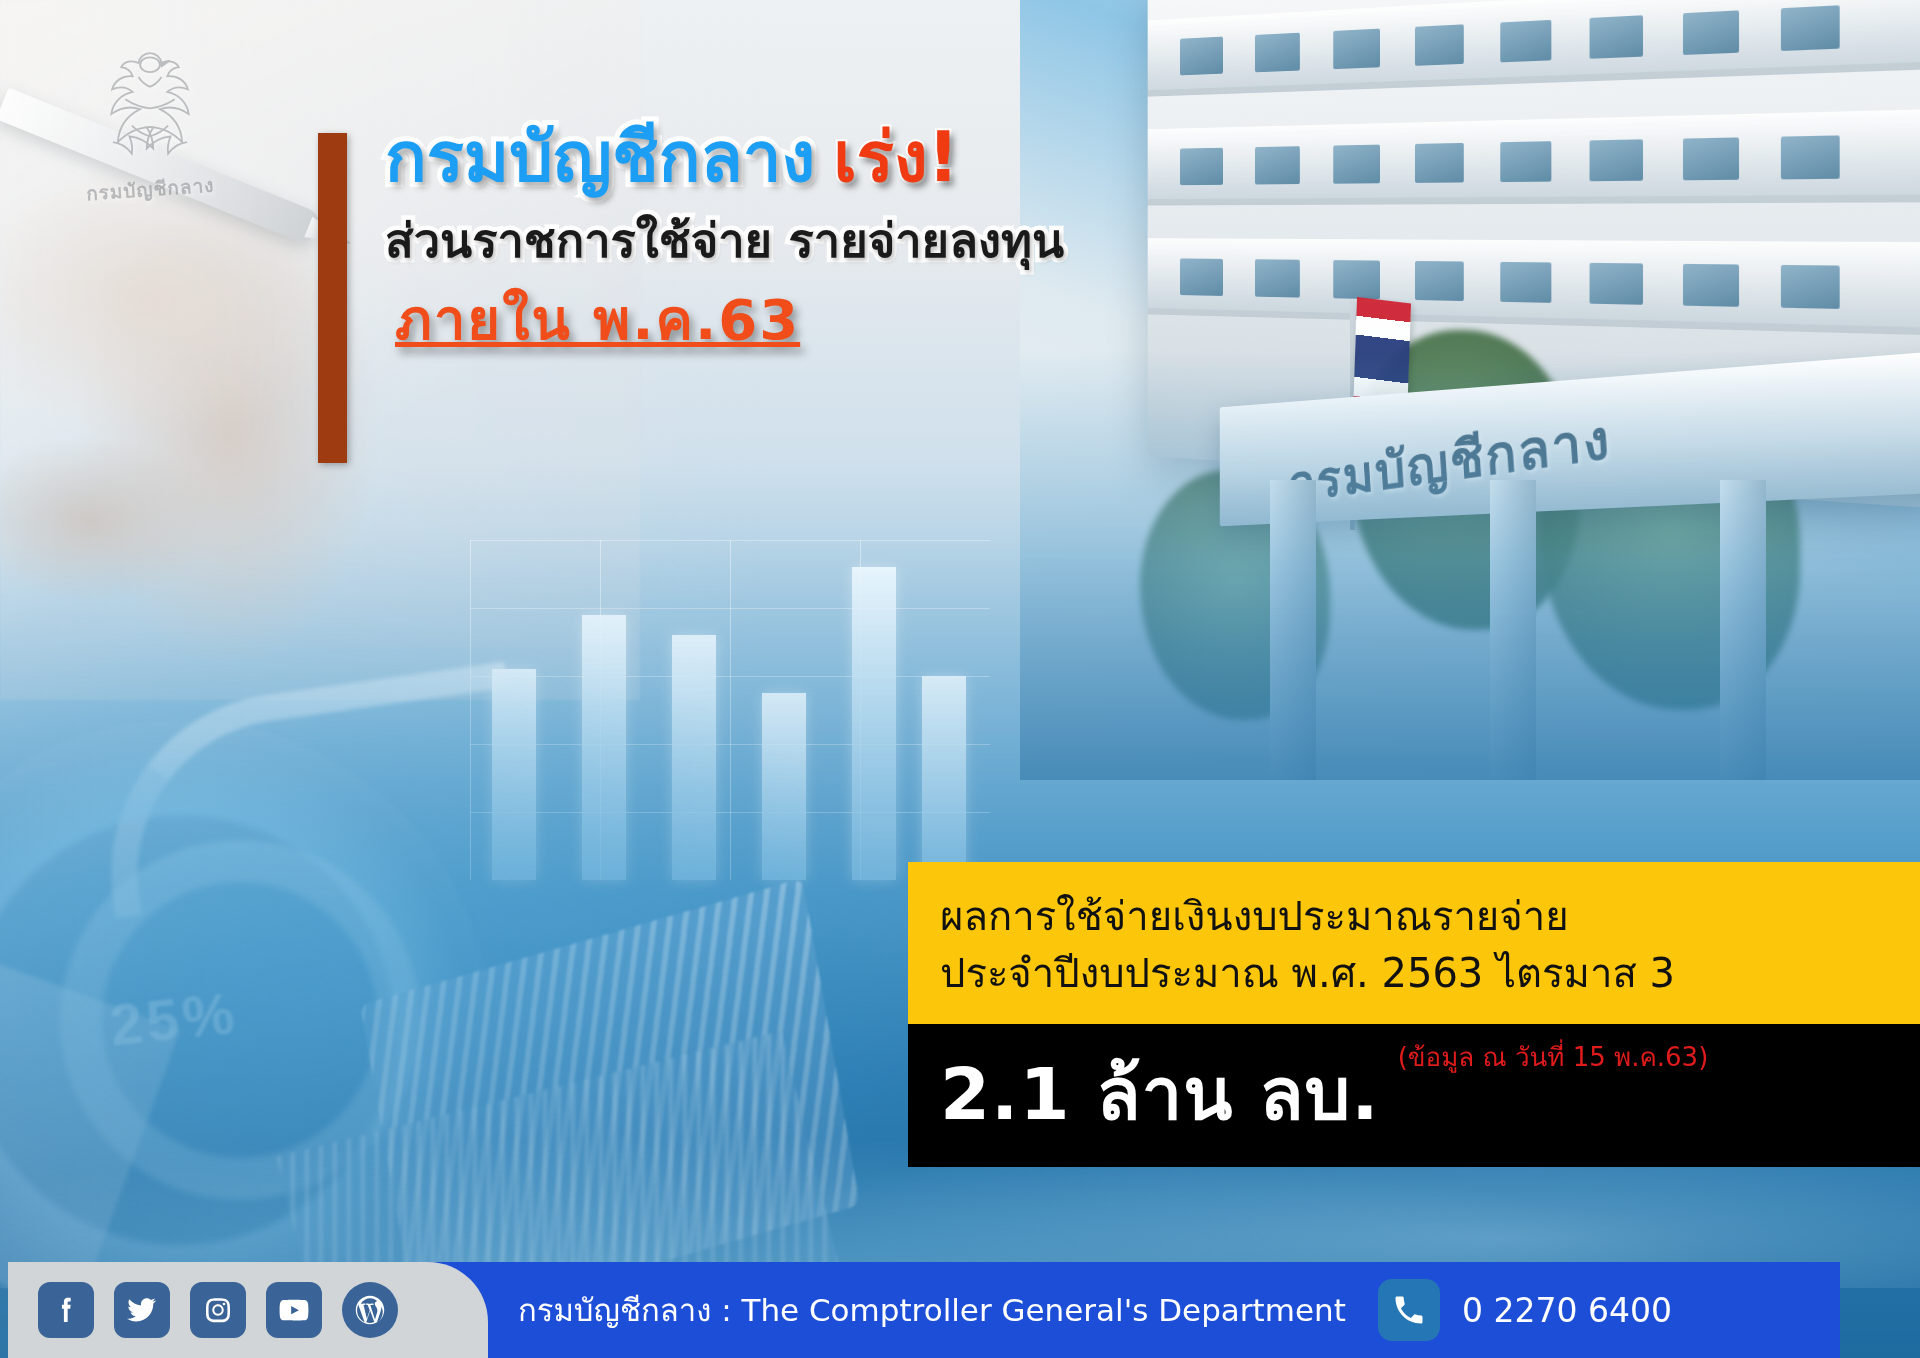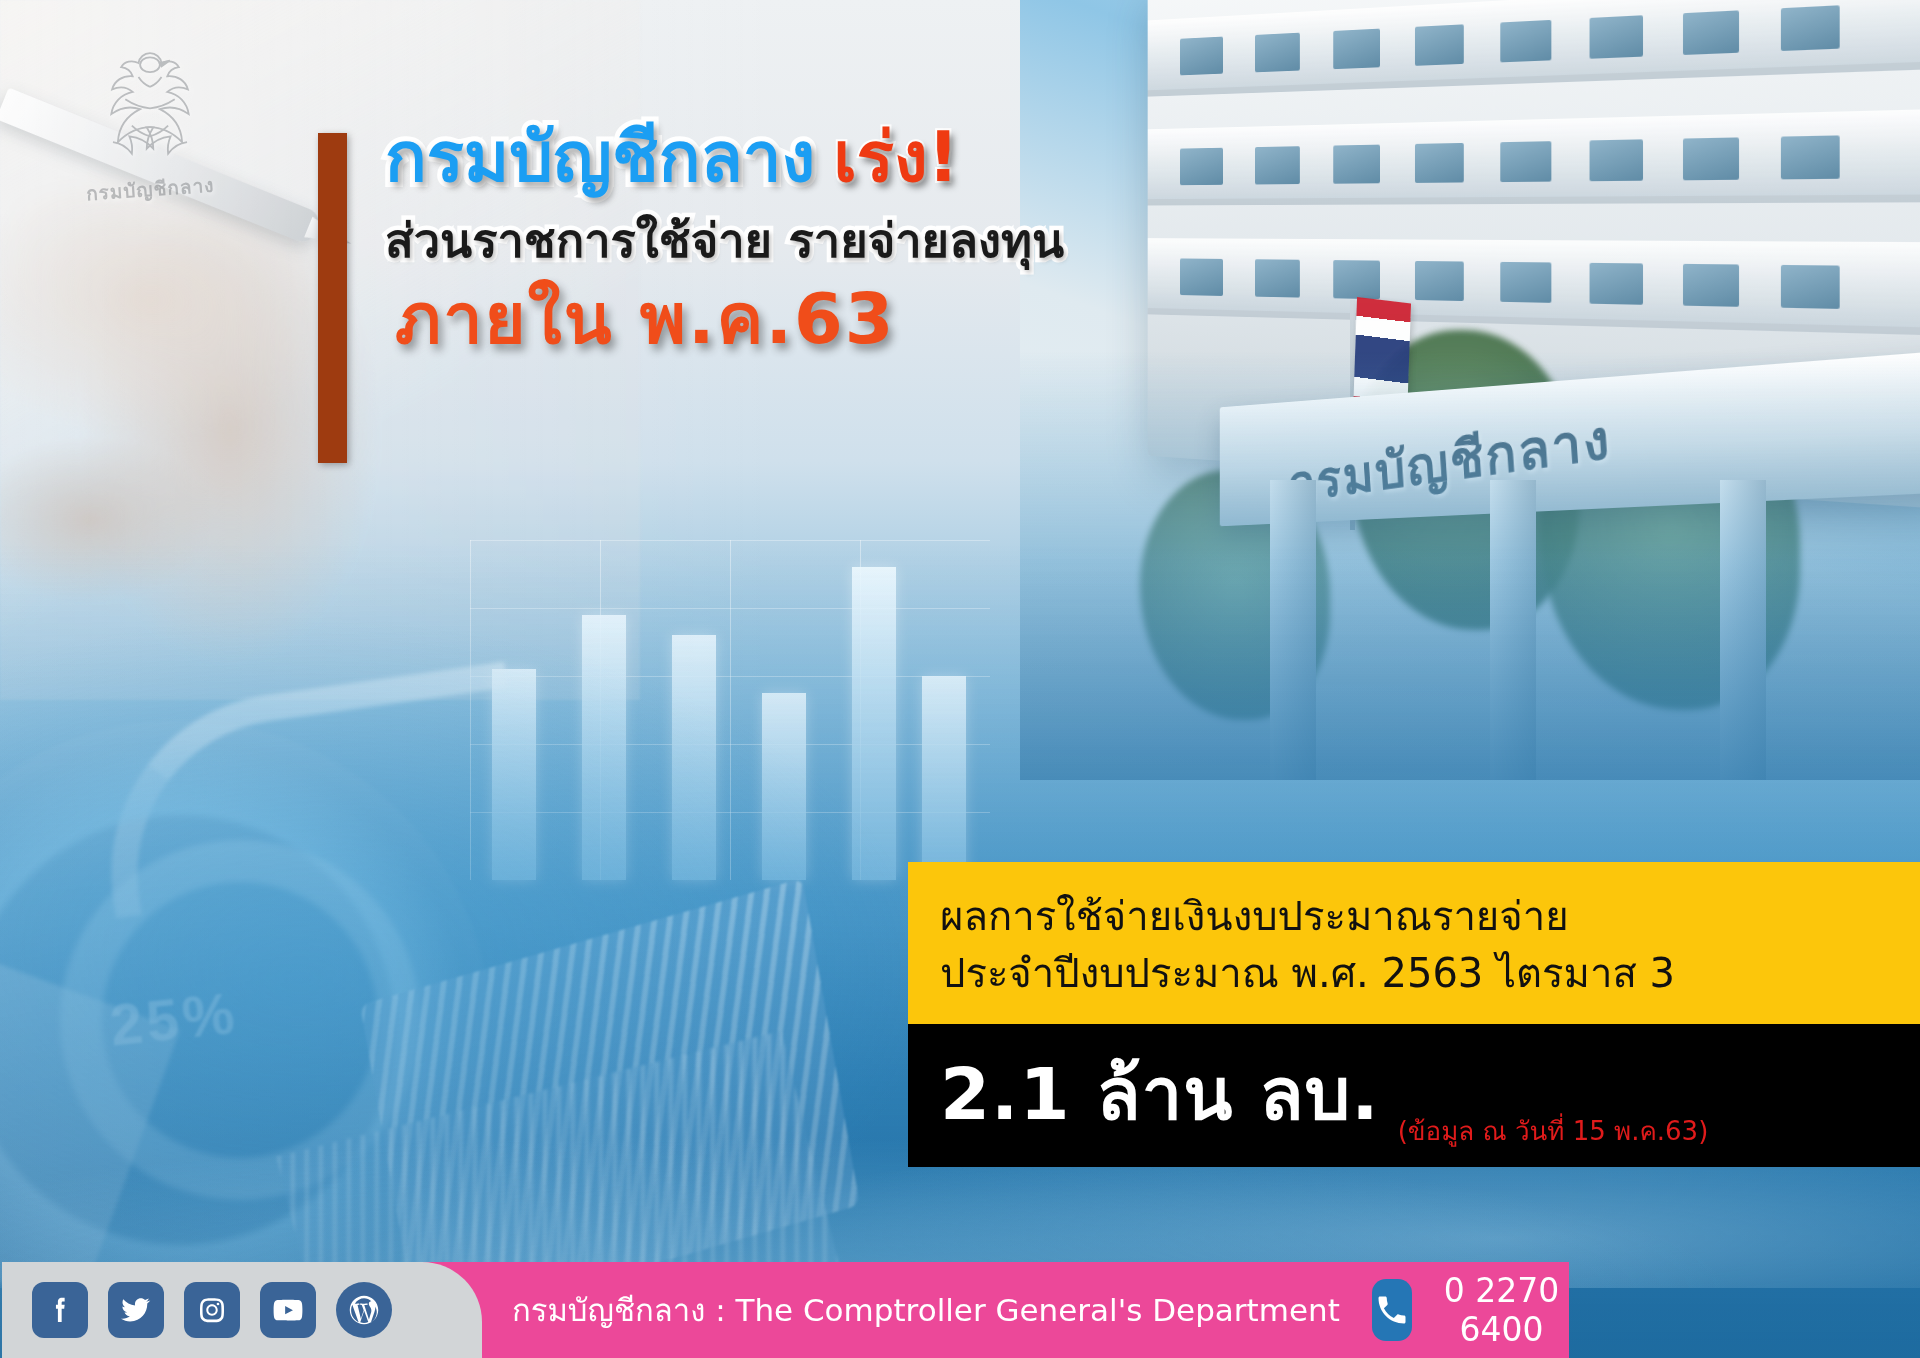--- a/index.html
+++ b/index.html
@@ -121,39 +121,39 @@
     text-shadow:4px 5px 6px rgba(60,60,60,.45); }
   .t-red { color:#ef3a12; margin-left:18px;
     -webkit-text-stroke:4px #ffffff; paint-order:stroke fill;
     text-shadow:4px 5px 6px rgba(40,40,40,.5); }
 
   .line2, .line3 { font-size:47px; font-weight:900; color:#1a1a1a; line-height:1.28;
     white-space:nowrap; font-family:"DejaVu Sans","Liberation Sans",sans-serif;
     -webkit-text-stroke:9px #ffffff; paint-order:stroke fill;
     text-shadow:2px 3px 4px rgba(70,70,70,.35); }
   .line2 { margin-top:16px; }
-  .line4 { margin-top:12px; font-size:70px; font-weight:900; color:#f04d1a; line-height:1.05;
+  .line4 { margin-top:20px; font-size:56px; font-weight:900; color:#f04d1a; line-height:1.05;
     white-space:nowrap; letter-spacing:2px; font-family:"DejaVu Sans","Liberation Sans",sans-serif;
-    text-shadow:4px 6px 8px rgba(40,40,40,.45); padding-left:10px; }
+    text-shadow:4px 6px 8px rgba(40,40,40,.45); padding-left:10px;text-decoration:underline; }
 
   
   .result { position:absolute; left:908px; top:862px; width:1012px; }
   .result-yellow { background:#fcc60b; padding:26px 32px 22px 32px; }
   .result-yellow div { font-size:40px; color:#111; line-height:1.42; white-space:nowrap;
     font-family:"DejaVu Sans","Liberation Sans",sans-serif; }
   .result-black { background:#000; padding:12px 42px 16px 32px;
-    display:flex; align-items:flex-end; gap:18px; }
+    display:flex; align-items:flex-start; gap:18px; }
   .big-num { font-size:72px; font-weight:700; color:#fff; white-space:nowrap;
     font-family:"DejaVu Sans","Liberation Sans",sans-serif; letter-spacing:1px; }
   .note { font-size:26px; color:#e01b1b; white-space:nowrap;
     font-family:"DejaVu Sans","Liberation Sans",sans-serif; }
 
   
-  .footer { position:absolute; left:2px; bottom:0; width:1567px; height:96px;
-    background:#ec4899; display:flex; align-items:center; }
+  .footer { position:absolute; left:8px; bottom:0; width:1832px; height:96px;
+    background:#1d4ed8; display:flex; align-items:center; }
   .social-panel { position:absolute; left:0; bottom:0; width:480px; height:96px;
     background:#d2d5d7; border-radius:0 60px 0 0; display:flex; align-items:center;
     gap:20px; padding-left:30px; }
   .sicon { width:56px; height:56px; background:#3a6497; border-radius:12px;
     display:flex; align-items:center; justify-content:center; flex:0 0 auto; }
   .sicon.round { border-radius:50%; }
   .sicon svg { width:36px; height:36px; fill:#fff; }
   .foot-txt { position:absolute; left:510px; font-size:31px; color:#fff;
     font-family:"DejaVu Sans","Liberation Sans",sans-serif; white-space:nowrap; }
   .phone-wrap { position:absolute; left:1370px; display:flex; align-items:center; gap:22px; }

